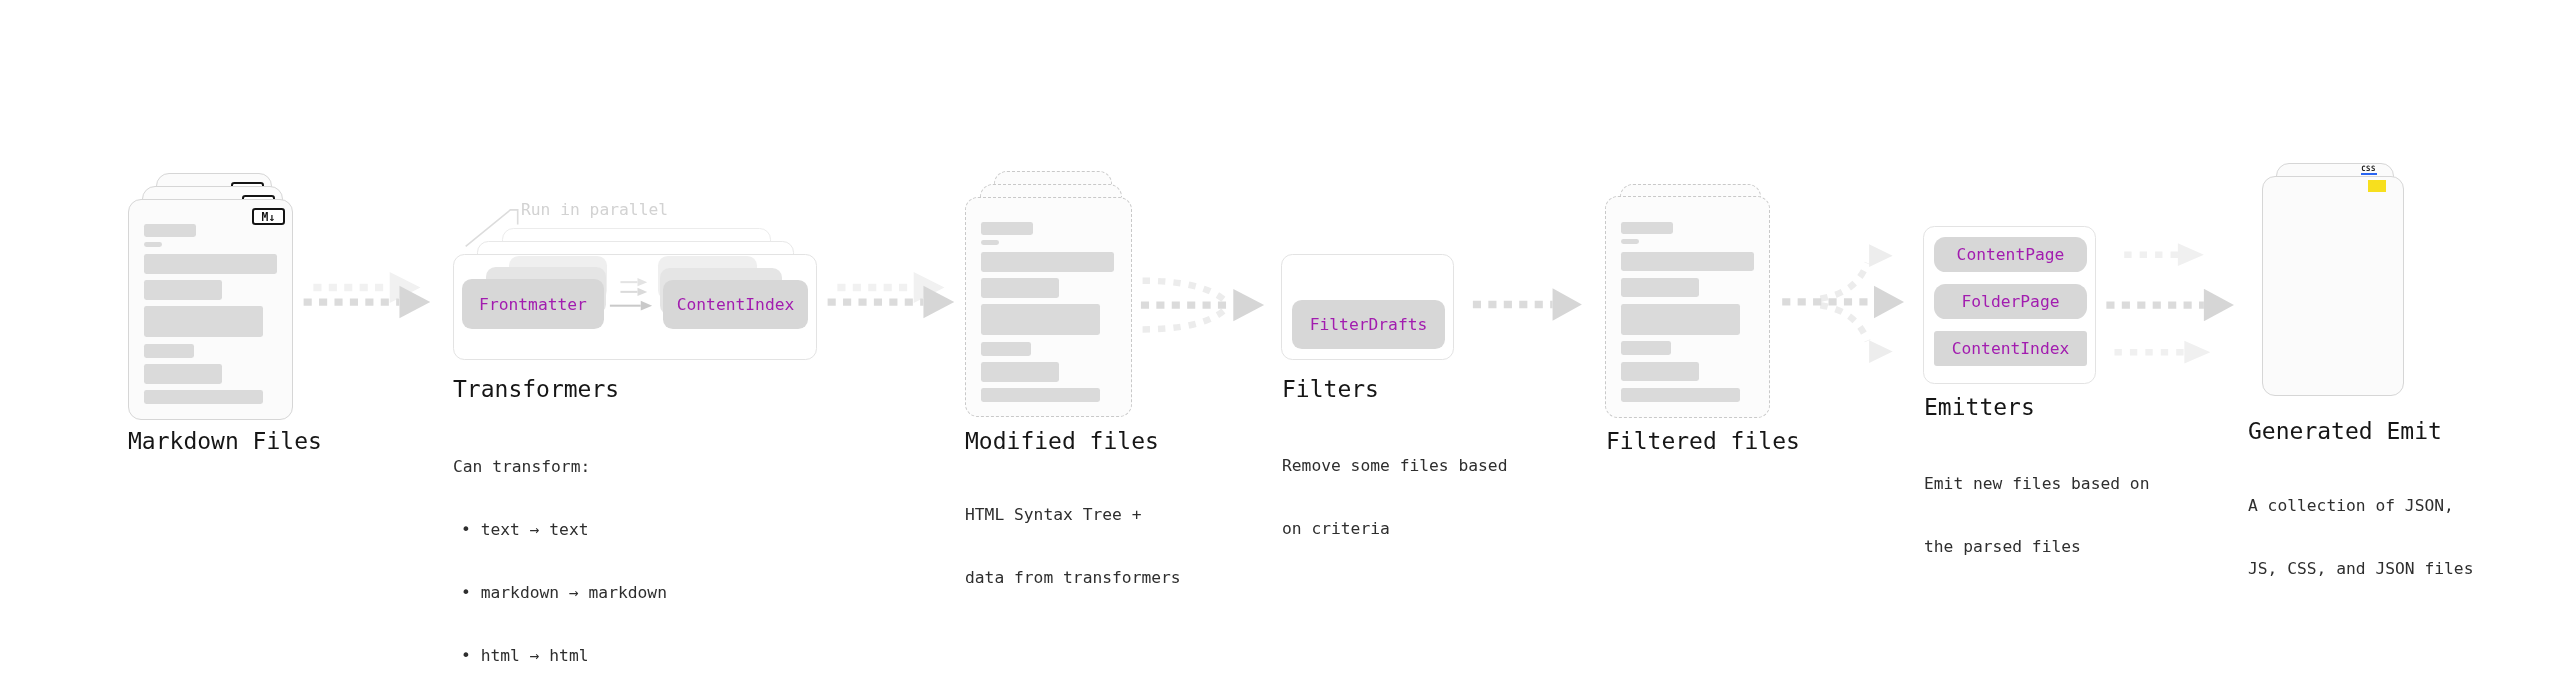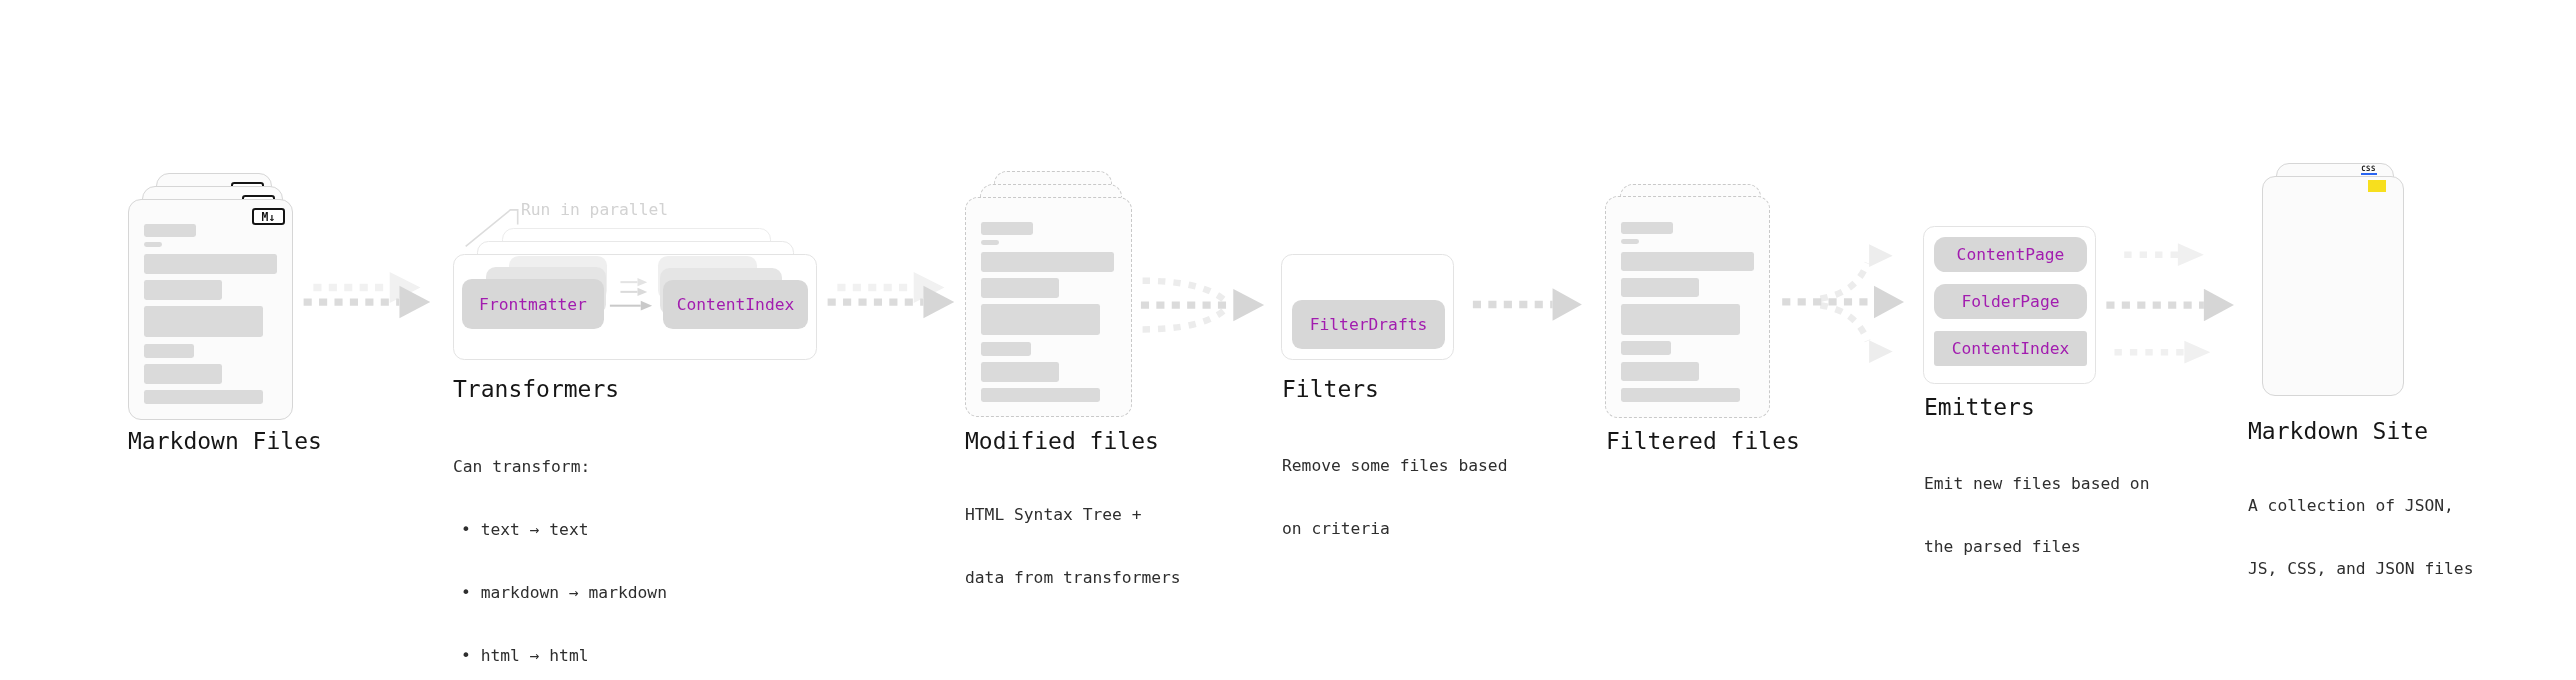--- a/index.html
+++ b/index.html
@@ -245,20 +245,20 @@
     <div class="file-card" style="left:29px;top:0;width:118px;height:220px;">
       <div class="css-badge">
         <div class="css-word">CSS</div>
         <div class="css-bar" style="background: rgb(41, 101, 241);"></div>
       </div>
     </div>
     <div class="file-card" style="left:14.6px;top:13px;width:142px;height:220px;">
       <div class="js-badge" style="background: rgb(247, 223, 30);"></div>
     </div>
   </div>
-  <div class="stage-title" style="left:2248px;top:417px;">Markdown Site</div>
+  <div class="stage-title" style="left:2248px;top:417px;">Generated Emit</div>
   <div class="stage-desc" style="left:2248px;top:453px;">
     <div>A collection of JSON,</div>
     <div>JS, CSS, and JSON files</div>
   </div>
 
 </div>
 
 
 </body></html>

